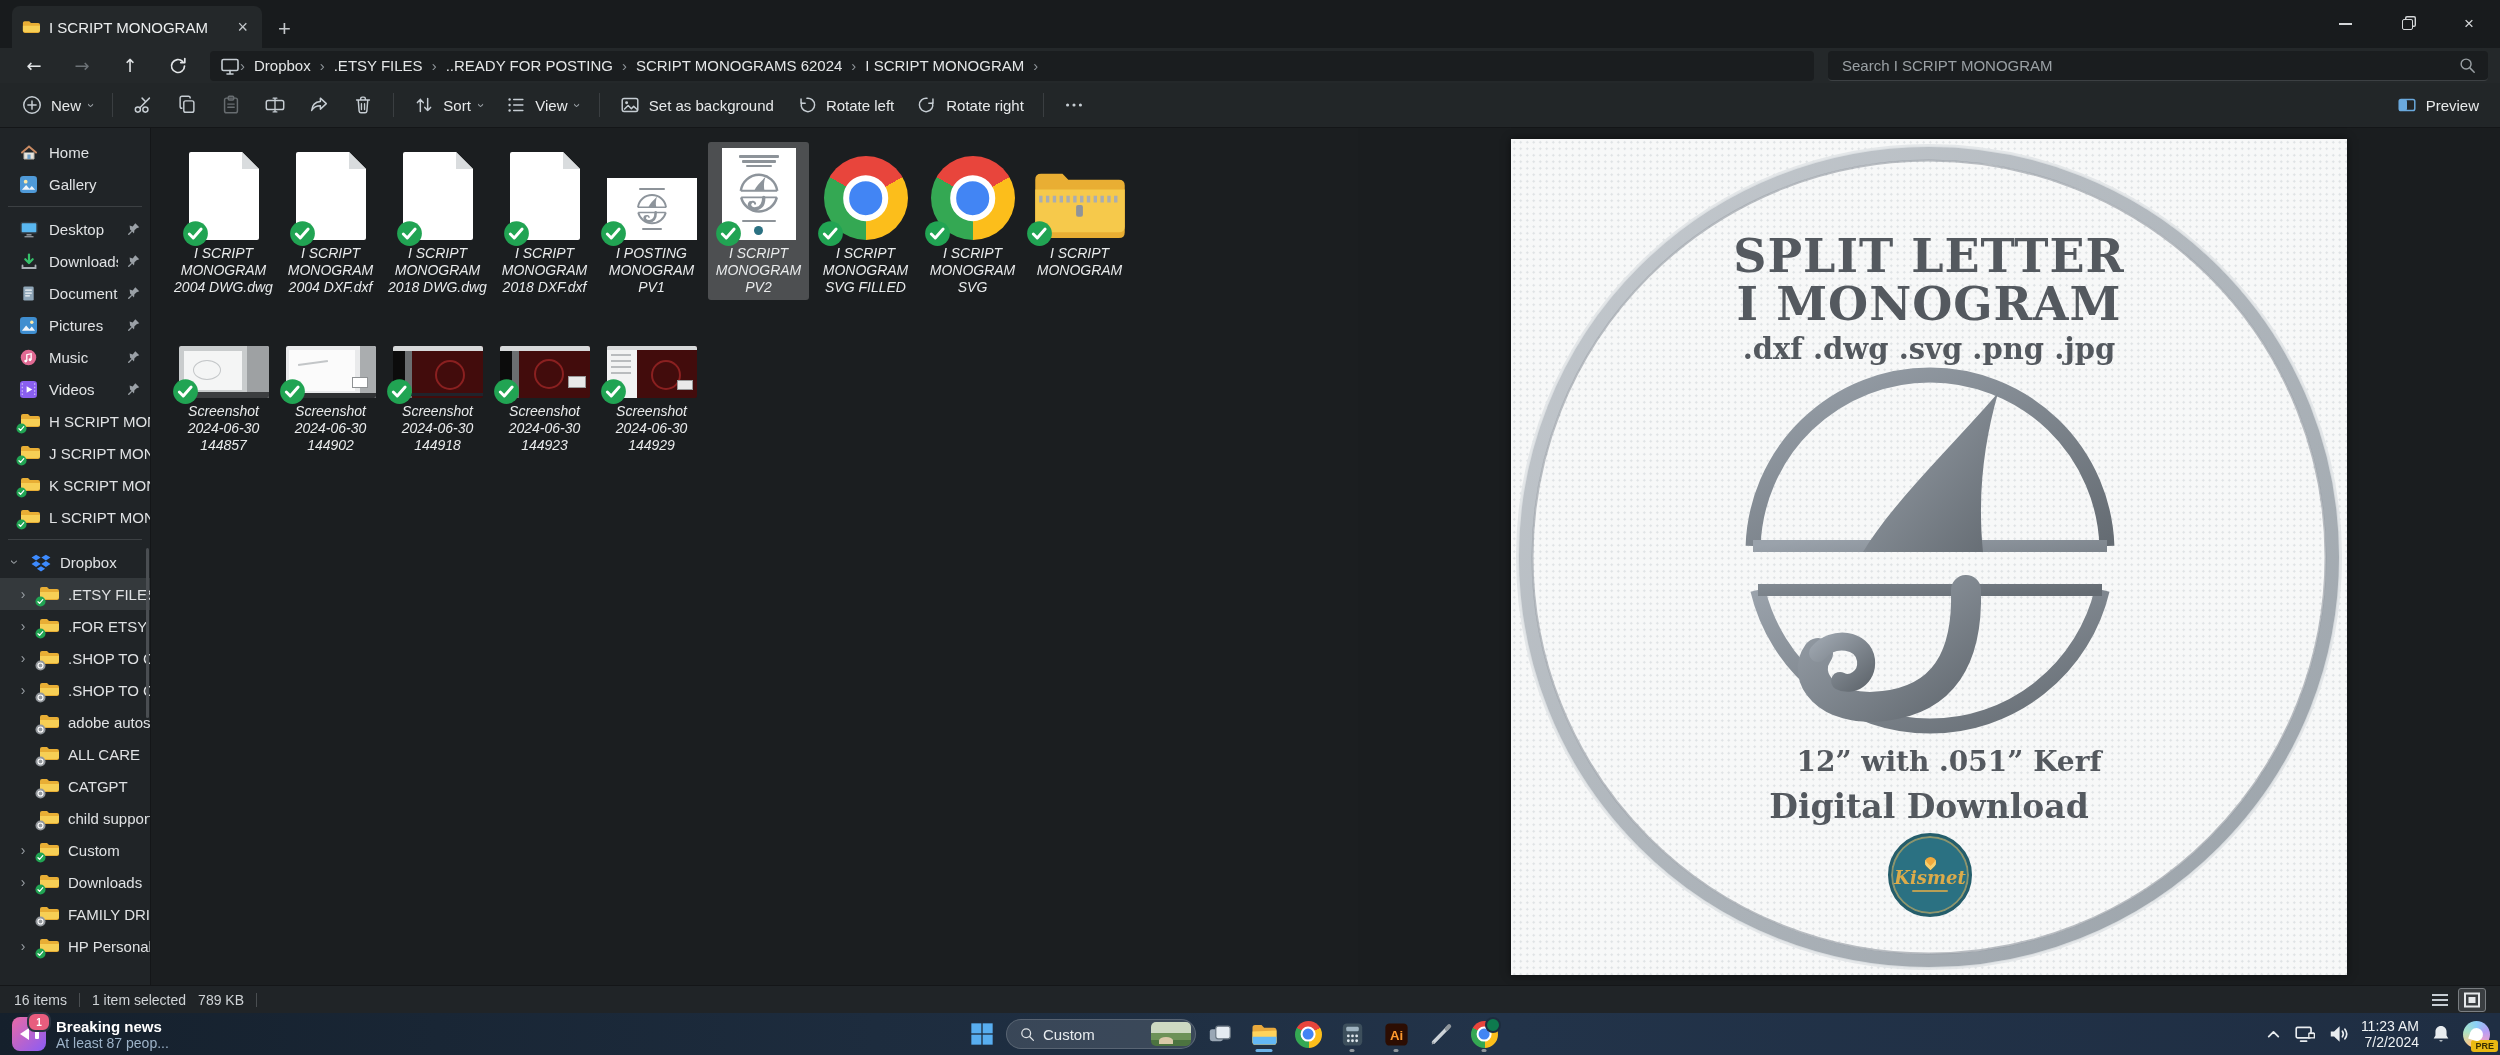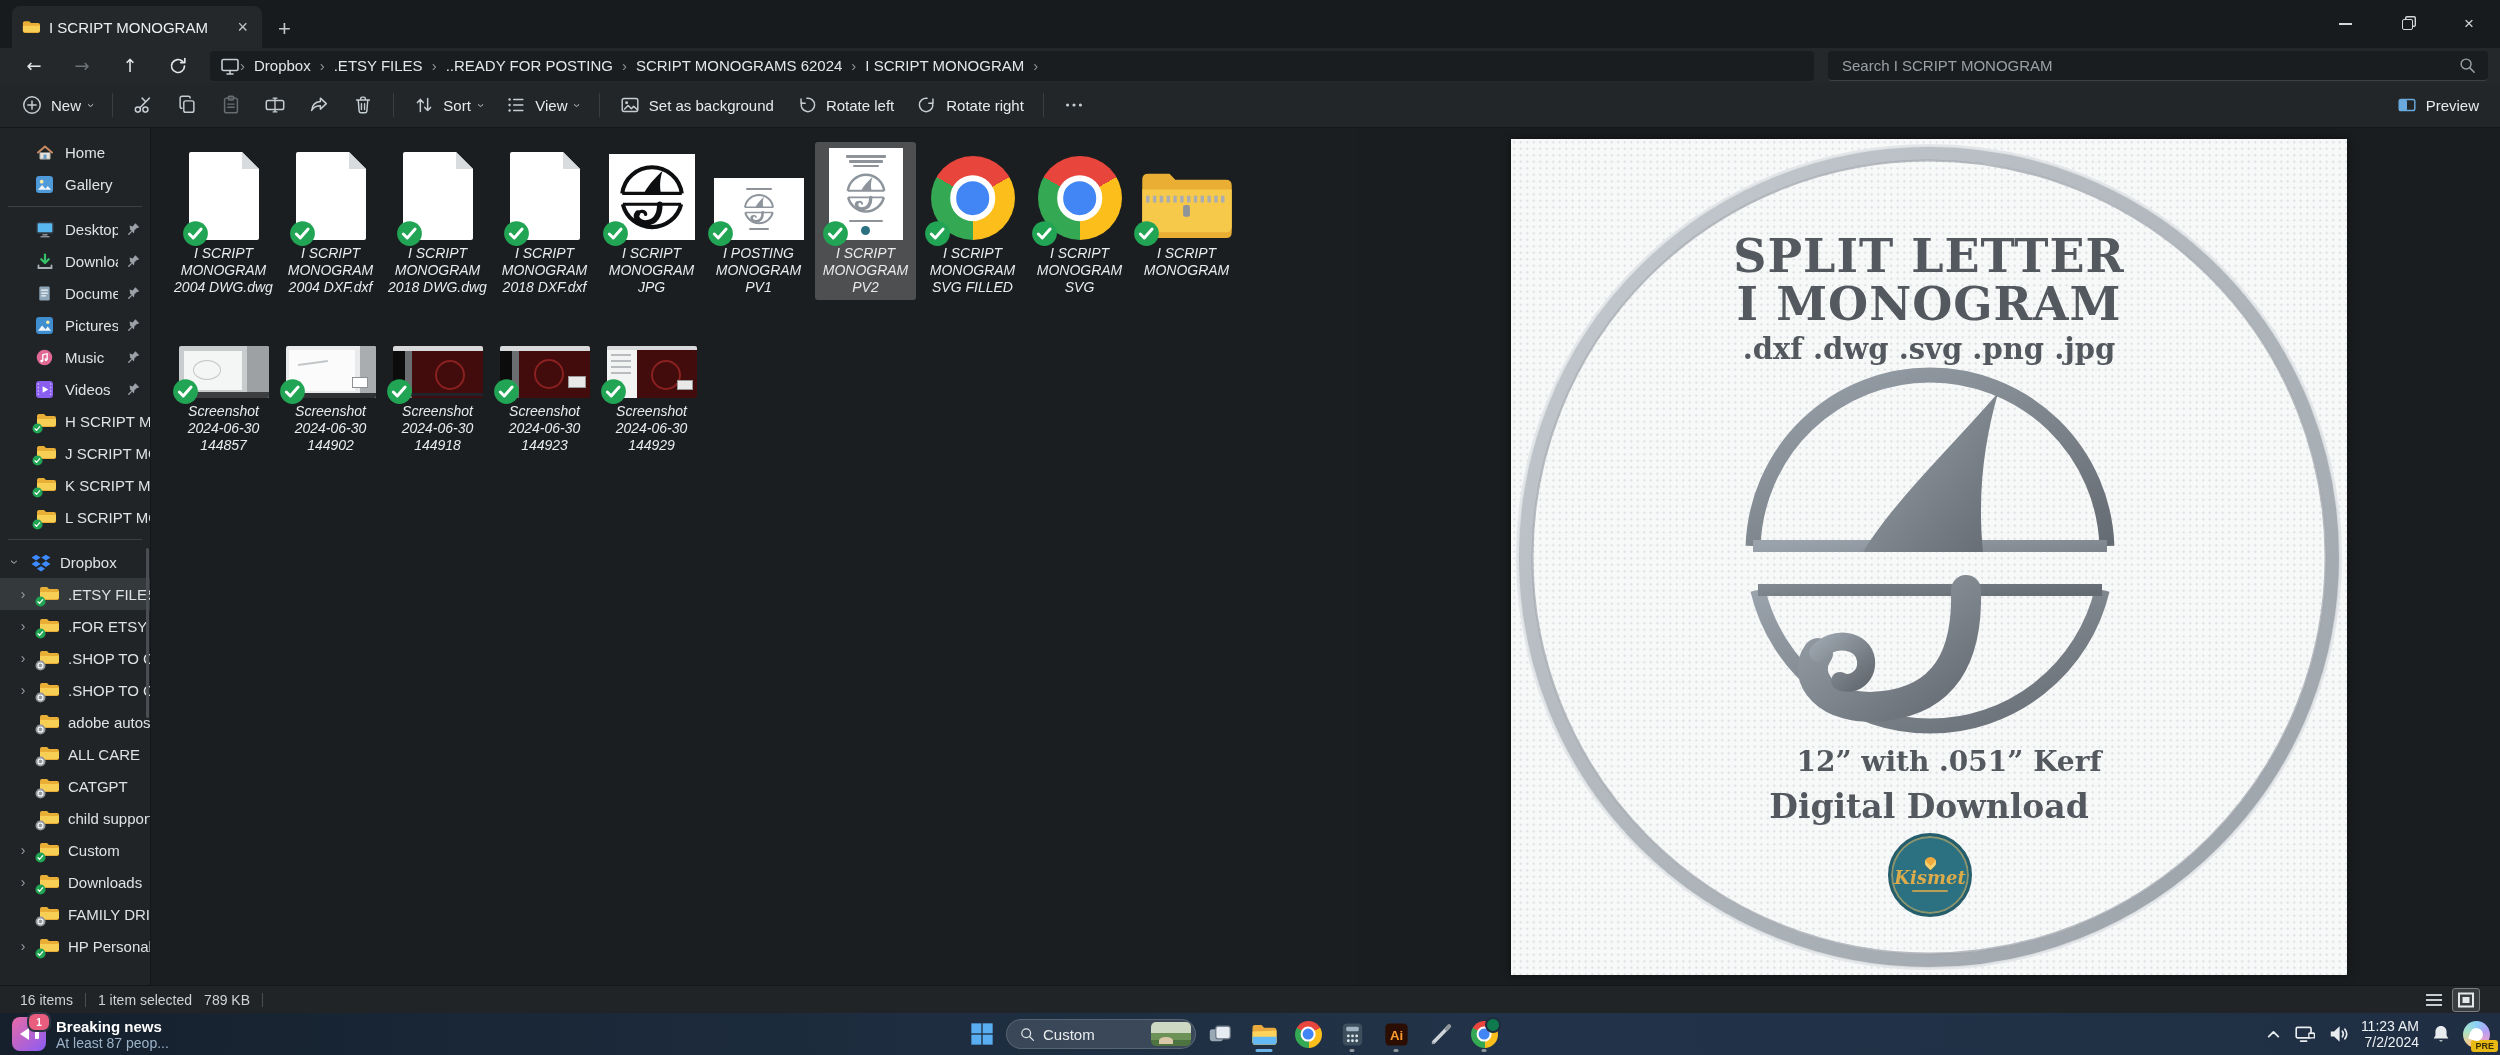--- a/index.html
+++ b/index.html
@@ -35,21 +35,21 @@
   .tbtn{display:flex;align-items:center;gap:8px;padding:7px 11px;border-radius:4px;font-size:15px;color:#e7e9ea;}
   .tbtn .chev{font-size:13px;color:#9aa0a5;transform:rotate(90deg);display:inline-block;}
   .tbtn .chev::before{content:"›";}
   .ticon{width:22px;height:22px;color:#c6cdd3;}
   .tbtn.dim{opacity:.42;}
   .tdiv{width:1px;height:24px;background:#3a3e41;margin:0 8px;}
   .tb-right{margin-left:auto;display:flex;align-items:center;}
   
   .body{position:absolute;left:0;top:128px;right:0;height:857px;display:flex;}
   .sidebar{width:150px;background:#202427;padding-top:8px;box-sizing:border-box;position:relative;flex:none;overflow:hidden;}
-  .srow{height:32px;display:flex;align-items:center;padding-left:36px;gap:9px;font-size:15px;color:#e0e2e4;white-space:nowrap;}
+  .srow{height:32px;display:flex;align-items:center;padding-left:20px;gap:9px;font-size:15px;color:#e0e2e4;white-space:nowrap;}
   .srow.root{padding-left:8px;}
   .srow.child{padding-left:16px;}
   .srow.selected{background:#34393c;}
   .slabel{overflow:hidden;text-overflow:clip;flex:1;}
   .spin{margin-left:auto;margin-right:9px;flex:none;}
   .sdiv{height:1px;background:#3c4043;margin:6px 8px;}
   .schev{width:14px;flex:none;color:#9aa0a5;font-size:14px;text-align:center;}
   .schev.right::before{content:"›";}
   .schev.down::before{content:"›";display:inline-block;transform:rotate(90deg);}
   .sic{position:relative;flex:none;width:20px;height:17px;}
@@ -91,21 +91,21 @@
   .pfmt{top:193px;font-size:29px;}
   .psize{top:606px;font-size:28px;padding-left:20px;}
   .pdl{top:648px;font-size:33px;}
   .klogo{position:absolute;left:377px;top:694px;width:84px;height:84px;border-radius:50%;background:#2b7182;border:3px solid #245d6b;
     box-shadow:inset 0 0 0 2px rgba(222,178,92,.55);box-sizing:border-box;display:flex;flex-direction:column;align-items:center;justify-content:center;}
   .kflame{width:11px;height:11px;background:#f2a93c;border-radius:0 50% 50% 50%;transform:rotate(-135deg);box-shadow:inset 2px 2px 0 1px #f6cf6e;}
   .kname{font-family:"DejaVu Serif",serif;font-style:italic;font-weight:bold;color:#dcab4a;font-size:18px;line-height:20px;}
   .kline{width:36px;height:2px;background:rgba(220,171,74,.8);border-radius:1px;margin-top:2px;}
   
   .statusbar{position:absolute;left:0;top:985px;right:0;height:28px;background:#202427;border-top:1px solid #141618;
-    display:flex;align-items:center;padding:0 20px;box-sizing:border-box;gap:12px;font-size:14px;color:#cfd3d6;}
+    display:flex;align-items:center;padding:0 14px;box-sizing:border-box;gap:12px;font-size:14px;color:#cfd3d6;}
   .stdiv{width:1px;height:14px;background:#4a4e51;}
   .viewbtns{margin-left:auto;display:flex;gap:4px;}
   .vbtn{width:26px;height:22px;display:flex;align-items:center;justify-content:center;border-radius:3px;border:1px solid transparent;}
   .vbtn.active{background:#3a3e41;border-color:#7a7e82;}
   
   .taskbar{position:absolute;left:0;top:1013px;right:0;height:42px;
     background:linear-gradient(90deg,#15202c 0%,#1d2c3e 35%,#223349 60%,#1f2e43 100%);display:flex;align-items:center;}
   .widget{display:flex;align-items:center;gap:10px;padding-left:12px;}
   .wicon{width:34px;height:34px;border-radius:8px;background:linear-gradient(135deg,#e86aa6,#8a5cf5);position:relative;display:flex;align-items:center;justify-content:center;}
   .wicon::before{content:"";width:0;height:0;border-top:6px solid transparent;border-bottom:6px solid transparent;border-right:9px solid #fff;margin-right:6px;}
@@ -826,35 +826,20 @@
             <svg class="badge">
                   <use href="#i-check"></use>
                 </svg>
               </div>
             </div>
           <div class="flabel">I SCRIPT MONOGRAM 2018 DXF.dxf</div>
         </div>
         <div class="fcell">
           <div class="tzone">
               <div class="thumb">
-            <div class="sqthumb jpg">
-                  <svg width="72" height="72" style="color:#0c0e10">
-                    <use href="#i-mono"></use>
-                  </svg>
-                </div>
-            <svg class="badge">
-                  <use href="#i-check"></use>
-                </svg>
-              </div>
-            </div>
-          <div class="flabel">I SCRIPT MONOGRAM JPG</div>
-        </div>
-        <div class="fcell">
-          <div class="tzone">
-              <div class="thumb">
             <div class="pv1">
               <span class="bar" style="width:26px;height:2px"></span>
               <svg width="34" height="34" style="color:#8d949b">
                     <use href="#i-mono"></use>
                   </svg>
               <span class="bar" style="width:20px;height:2px"></span>
             </div>
             <svg class="badge">
                   <use href="#i-check"></use>
                 </svg>

